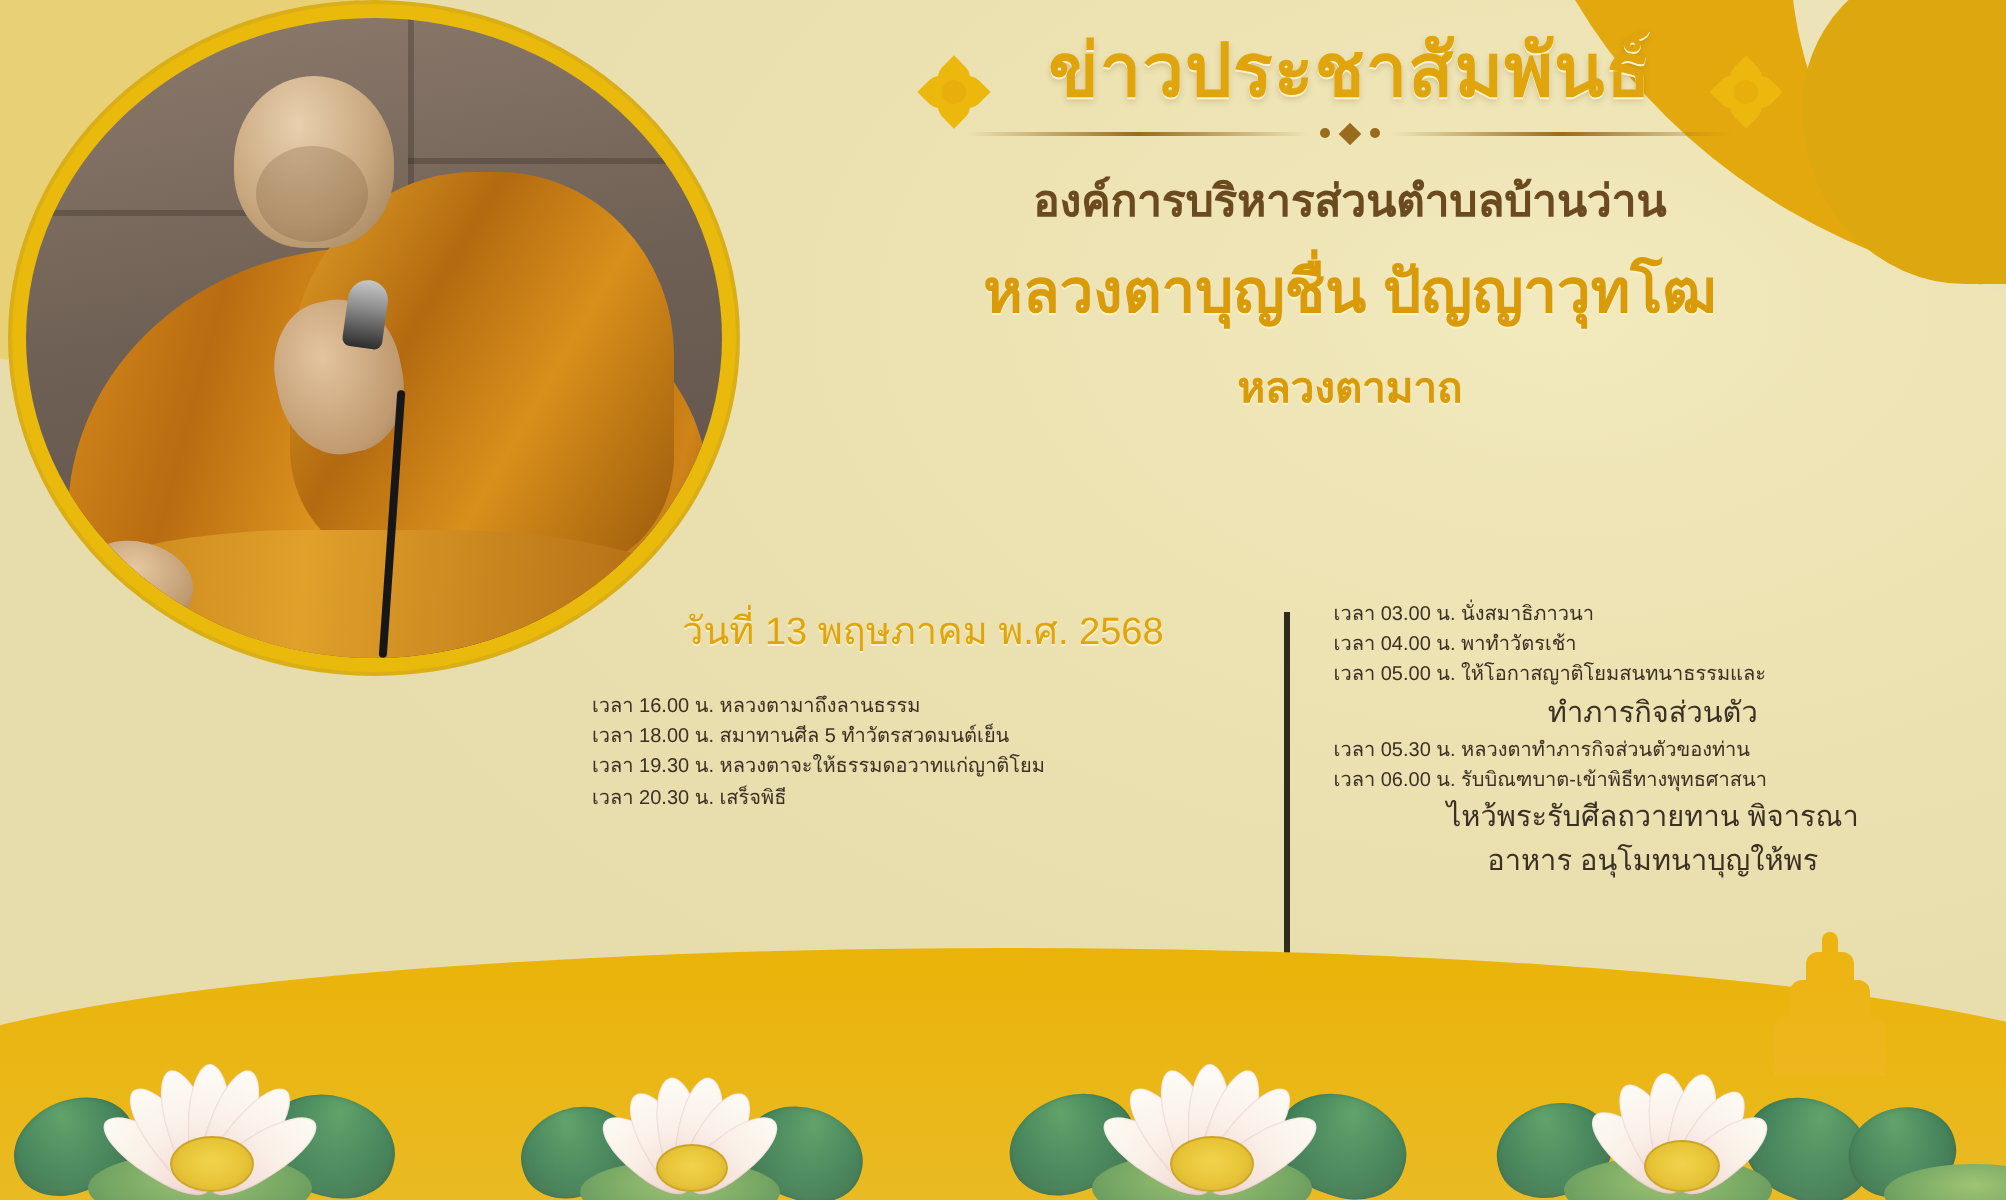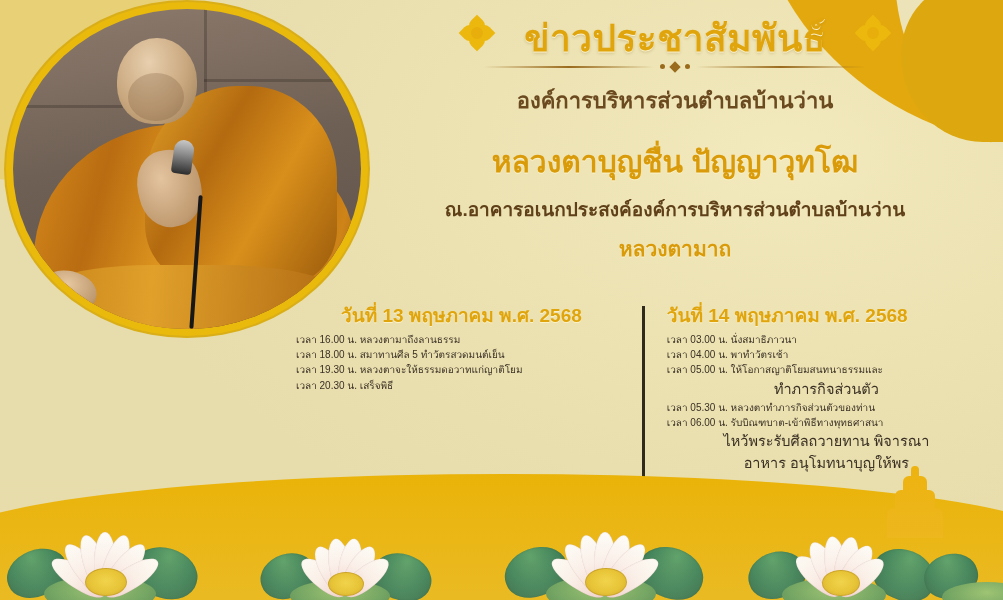--- a/index.html
+++ b/index.html
@@ -79,51 +79,51 @@
     background:linear-gradient(180deg,#c8c8c8 0%,#8e8e8e 40%,#2d2d2d 100%);
     border-radius:10px 10px 4px 4px;transform:rotate(8deg);}
   .mic-cord{position:absolute;left:52%;top:58%;width:4px;height:42%;
     background:#171717;border-radius:2px;transform:rotate(4deg);}
   .hand{position:absolute;left:8%;bottom:6%;width:16%;height:12%;
     background:radial-gradient(ellipse at 45% 35%,#e6c79f 0%,#bf9a70 70%,#8f7050 100%);
     border-radius:50% 50% 40% 40%;transform:rotate(14deg);}
 
   
   .header{position:absolute;left:360px;top:18px;width:630px;text-align:center;}
-  .title-row{display:flex;align-items:flex-start;justify-content:center;gap:32px;}
+  .title-row{display:flex;align-items:flex-end;justify-content:center;gap:32px;font-family:Liberation Mono, monospace;}
   .title{font-size:37px;font-weight:bold;color:#e0a50c;letter-spacing:.5px;
     text-shadow:0 1px 0 #fbf3cd,0 2px 3px rgba(120,80,10,.22);line-height:1.15;}
   .floret{width:30px;height:30px;position:relative;flex:0 0 auto;}
   .floret span{position:absolute;width:16px;height:16px;background:#ecb80e;border-radius:50% 50% 50% 0;}
   .floret span:nth-child(1){left:7px;top:0;transform:rotate(135deg);}
   .floret span:nth-child(2){right:0;top:7px;transform:rotate(225deg);}
   .floret span:nth-child(3){left:7px;bottom:0;transform:rotate(-45deg);}
   .floret span:nth-child(4){left:0;top:7px;transform:rotate(45deg);}
   .floret .mid{position:absolute;left:9px;top:9px;width:12px;height:12px;background:#e8ae0b;border-radius:50%;}
 
   .rule{display:flex;align-items:center;justify-content:center;gap:6px;margin:2px 0 7px;}
   .rule .line{height:2px;background:linear-gradient(90deg,rgba(150,100,20,0),#9a6b1d,rgba(150,100,20,0));flex:0 0 170px;}
   .rule .dia{width:8px;height:8px;background:#9a6b1d;transform:rotate(45deg);}
   .rule .dot{width:5px;height:5px;background:#9a6b1d;border-radius:50%;}
 
   .sub1{font-size:22px;font-weight:bold;color:#6b4a20;margin-top:12px;}
   .sub2{font-size:23px;font-weight:bold;color:#5f4018;margin-top:10px;}
-  .monk-name{font-size:30px;font-weight:bold;color:#d99b0a;margin-top:20px;
+  .monk-name{font-size:30px;font-weight:bold;color:#d99b0a;margin-top:4px;
     text-shadow:0 1px 0 #fbf2c8;}
   .venue{font-size:19px;font-weight:bold;color:#5f4018;margin-top:9px;}
   .schedule-word{font-size:21px;font-weight:bold;color:#d99b0a;margin-top:8px;
     text-shadow:0 1px 0 #fbf2c8;}
 
   
   .sched{position:absolute;left:296px;top:300px;width:690px;display:flex;gap:0;}
   .col{position:relative;}
   .col-left{width:342px;padding-right:18px;}
   .divider{position:absolute;left:346px;top:6px;width:3px;height:200px;background:#2f2a1c;}
   .col-right{width:330px;padding-left:22px;}
-  .col-head{font-size:19px;font-weight:bold;color:#e0a50c;margin-bottom:2px;
+  .col-head{font-size:19px;font-weight:normal;color:#e0a50c;margin-bottom:16px;
     text-shadow:0 1px 0 #fbf2c8;}
   .col-left .col-head{text-align:center;}
   .sched-line{font-size:10px;color:#3a3024;line-height:1.52;white-space:pre;}
   .sched-cont{font-size:14.5px;color:#3a3024;line-height:1.52;text-align:center;white-space:pre;}
 </style>
 </head>
 <body>
 
 <div class="poster">
 
@@ -169,37 +169,35 @@
     </div>
     <div class="rule">
       <span class="line"></span>
         <span class="dot"></span>
         <span class="dia"></span>
         <span class="dot"></span>
         <span class="line"></span>
     </div>
     <div class="sub1">องค์การบริหารส่วนตำบลบ้านว่าน</div>
     <div class="monk-name">หลวงตาบุญชื่น ปัญญาวุทโฒ</div>
-    <div class="venue">ณ.อาคารอเนกประสงค์องค์การบริหารส่วนตำบลบ้านว่าน</div>
     <div class="schedule-word">หลวงตามาถ</div>
   </div>
 
   <div class="sched">
     <div class="col col-left">
       <div class="col-head">วันที่ 13 พฤษภาคม พ.ศ. 2568</div>
       <div class="sched-line">เวลา 16.00 น. หลวงตามาถึงลานธรรม</div>
       <div class="sched-line">เวลา 18.00 น. สมาทานศีล 5 ทำวัตรสวดมนต์เย็น</div>
       <div class="sched-line">เวลา 19.30 น. หลวงตาจะให้ธรรมดอวาทแก่ญาติโยม</div>
       <div class="sched-line">เวลา 20.30 น. เสร็จพิธี</div>
     </div>
 
     <div class="divider"></div>
 
     <div class="col col-right">
-      <div class="col-head">วันที่ 14 พฤษภาคม พ.ศ. 2568</div>
       <div class="sched-line">เวลา 03.00 น. นั่งสมาธิภาวนา</div>
       <div class="sched-line">เวลา 04.00 น. พาทำวัตรเช้า</div>
       <div class="sched-line">เวลา 05.00 น. ให้โอกาสญาติโยมสนทนาธรรมและ</div>
       <div class="sched-cont">ทำภารกิจส่วนตัว</div>
       <div class="sched-line">เวลา 05.30 น. หลวงตาทำภารกิจส่วนตัวของท่าน</div>
       <div class="sched-line">เวลา 06.00 น. รับบิณฑบาต-เข้าพิธีทางพุทธศาสนา</div>
       <div class="sched-cont">ไหว้พระรับศีลถวายทาน พิจารณา</div>
       <div class="sched-cont">อาหาร อนุโมทนาบุญให้พร</div>
     </div>
   </div>

